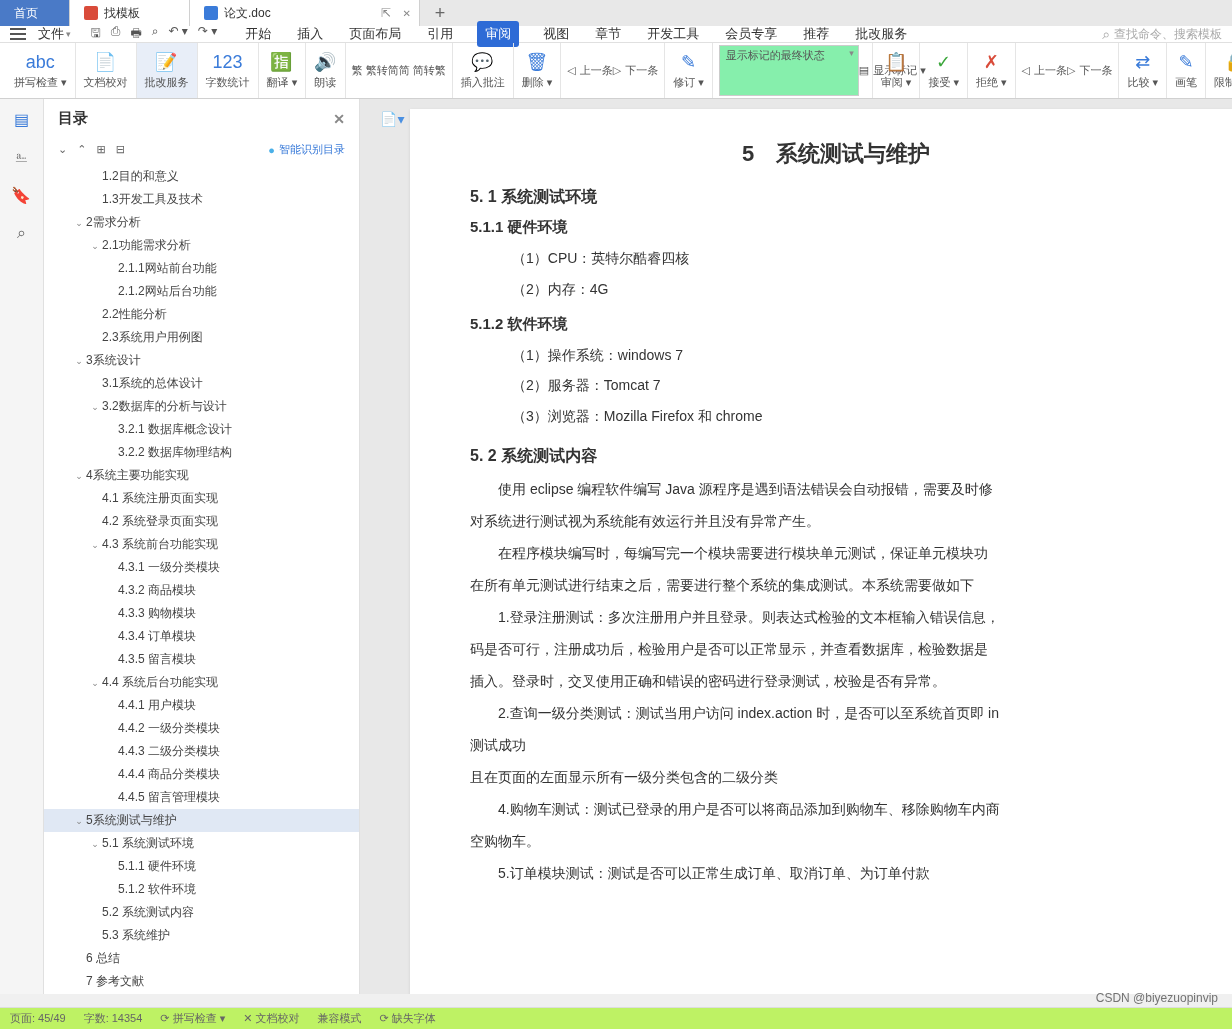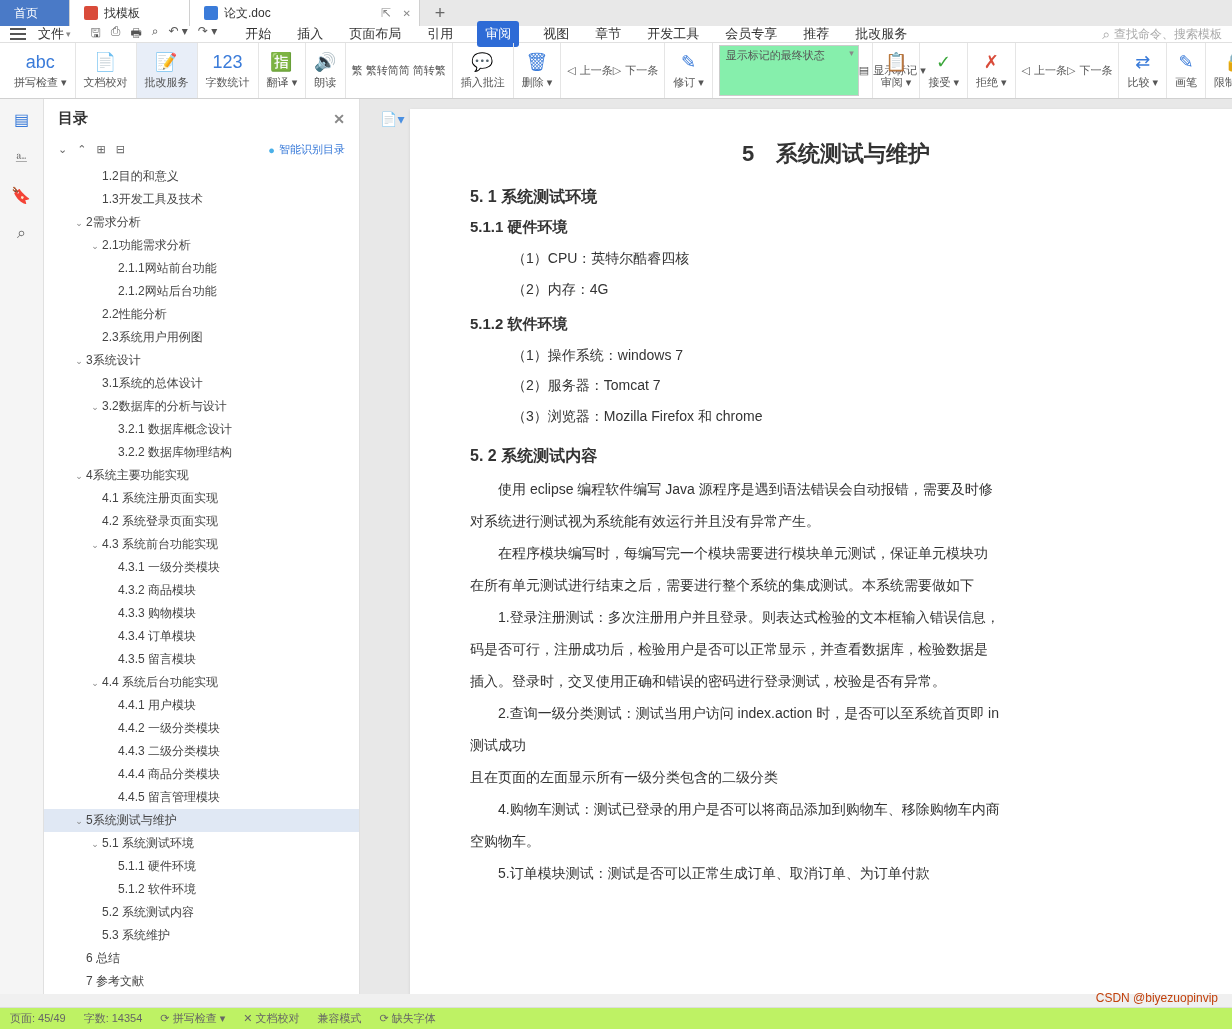--- a/index.html
+++ b/index.html
@@ -68,21 +68,21 @@
 .docicon { position: absolute; top: 12px; left: 20px; color: #4a90e2; font-size: 14px; }
 .page { background: #fff; margin: 10px 0 0 50px; padding: 30px 30px 30px 60px; min-height: 900px; box-shadow: 0 1px 3px rgba(0,0,0,0.1); }
 .page h1 { font-size: 22px; text-align: center; margin-bottom: 18px; font-weight: bold; }
 .page h2 { font-size: 16px; margin: 14px 0 8px 0; font-weight: bold; }
 .page h3 { font-size: 15px; margin: 10px 0 6px 0; font-weight: bold; }
 .page p { font-size: 14px; line-height: 2.0; text-indent: 2em; margin: 4px 0; }
 .page .indent { text-indent: 2em; margin-left: 1em; font-size: 14px; line-height: 2.2; }
 
 
 .statusbar { position: absolute; bottom: 0; left: 0; right: 0; height: 22px; background: #bef264; border-top: 1px solid #ddd; display: flex; align-items: center; padding: 0 10px; font-size: 11px; color: #666; gap: 18px; }
-.watermark { position: absolute; bottom: 24px; right: 14px; color: #c2410c; font-size: 12px; }
+.watermark { position: absolute; bottom: 24px; right: 14px; color: #737373; font-size: 12px; }
 
 
 .toclist::-webkit-scrollbar { width: 8px; }
 .toclist::-webkit-scrollbar-thumb { background: #ccc; border-radius: 4px; }
 </style>
 </head>
 <body>
 
 <div class="tabs">
   <div class="tab home">

